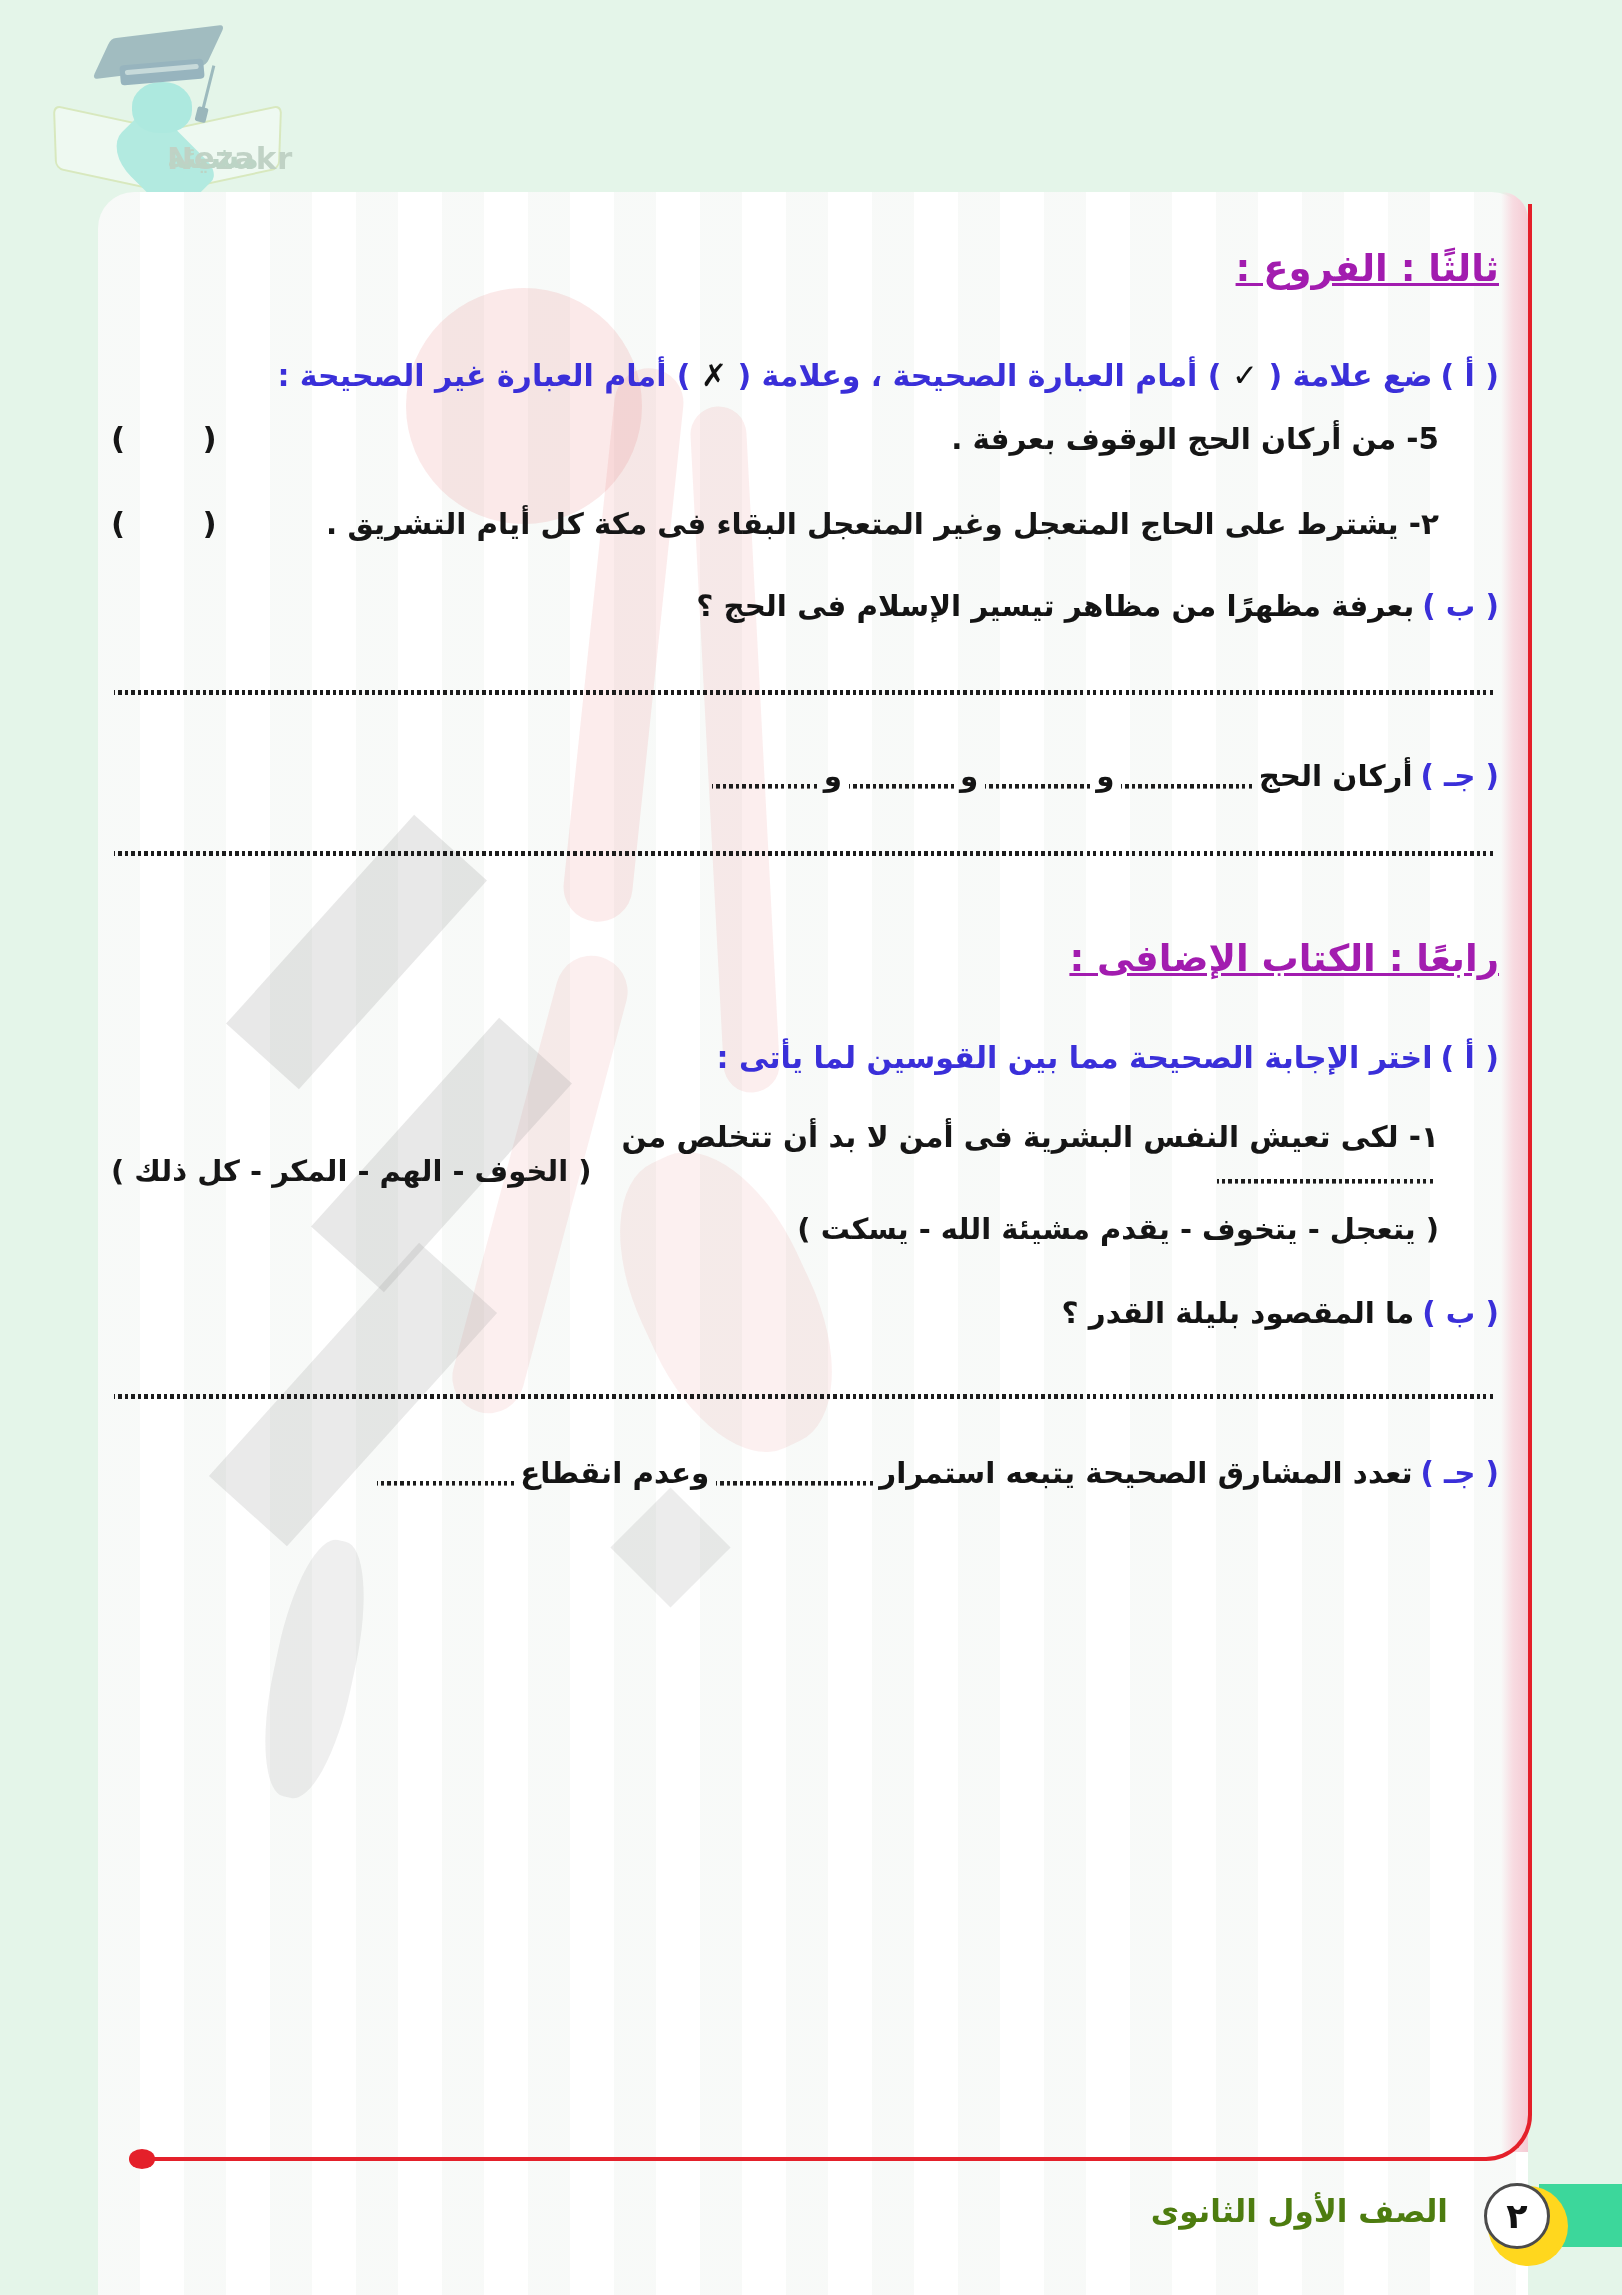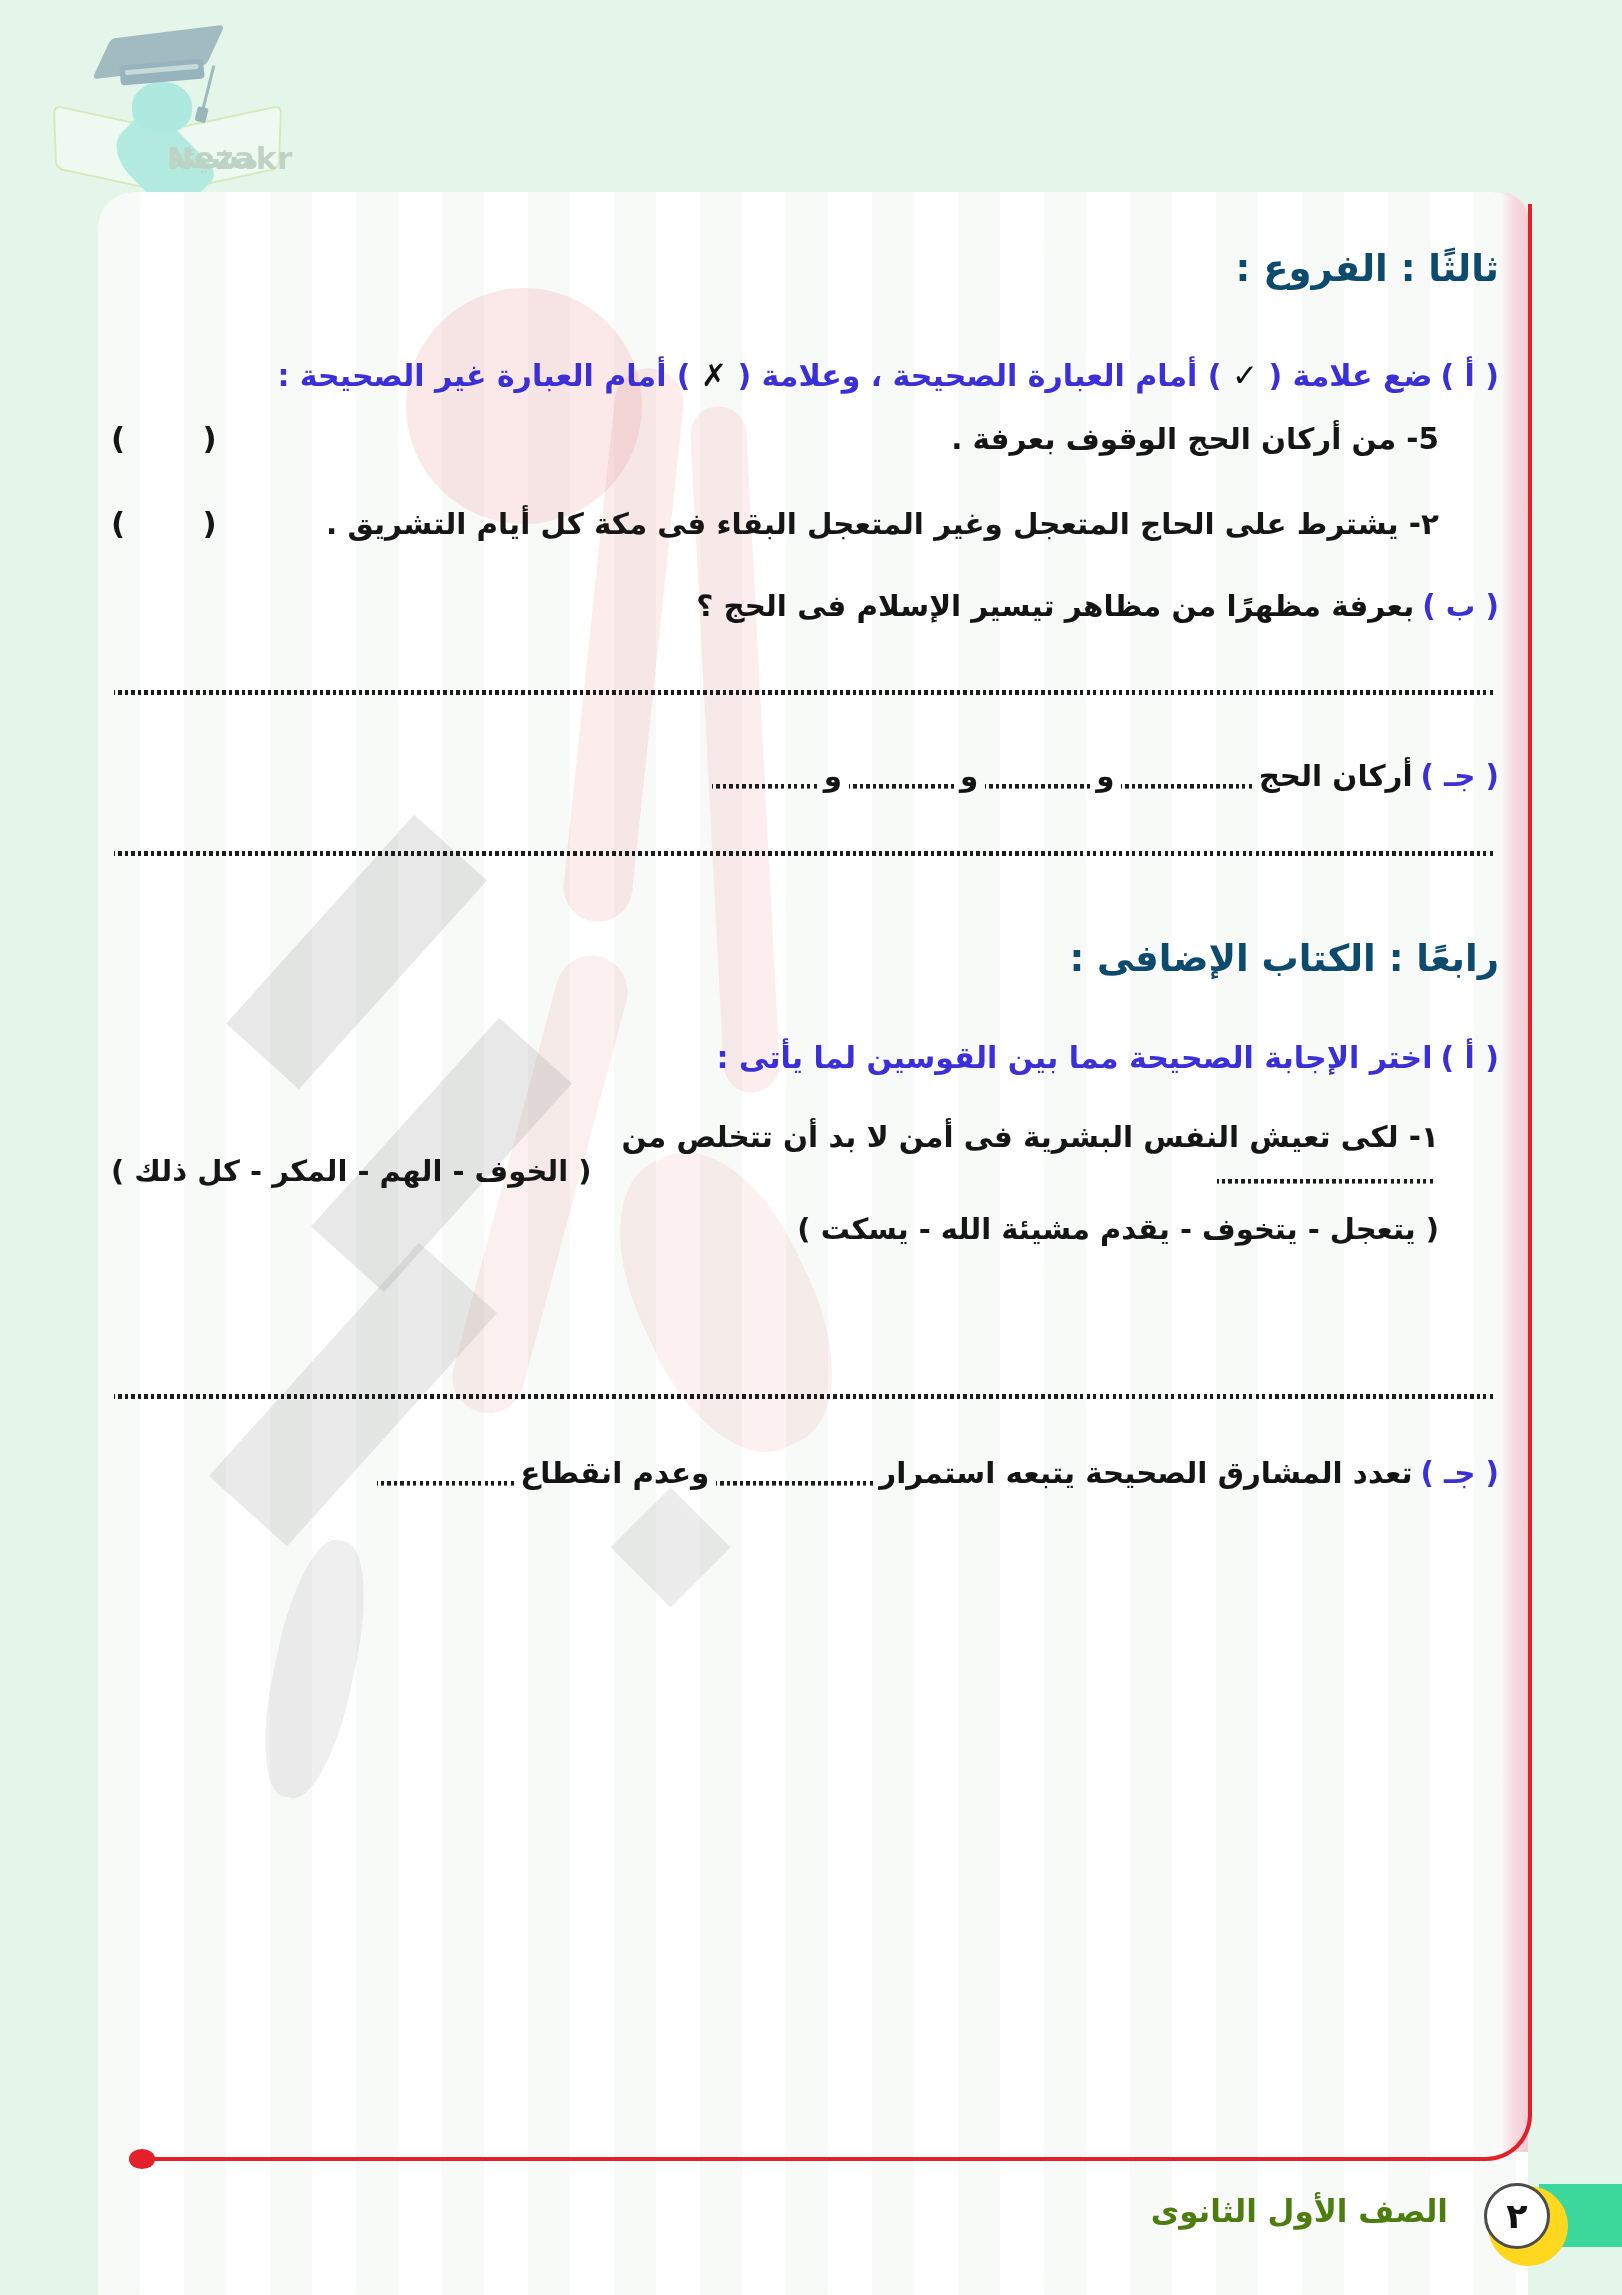--- a/index.html
+++ b/index.html
@@ -39,21 +39,21 @@
   .wm-s3{left:406px;top:757px;width:72px;height:471px;border-radius:39px;background:rgba(232,120,120,.12);transform:rotate(15deg);}
   .wm-blob{left:543px;top:953px;width:170px;height:314px;border-radius:45%;background:rgba(232,120,120,.11);transform:rotate(-25deg);}
   .wm-g1{left:118px;top:711px;width:281px;height:98px;background:rgba(150,150,150,.22);transform:rotate(-48deg);}
   .wm-g2{left:203px;top:914px;width:281px;height:98px;background:rgba(150,150,150,.22);transform:rotate(-48deg);}
   .wm-g3{left:98px;top:1150px;width:314px;height:105px;background:rgba(150,150,150,.20);transform:rotate(-48deg);}
   .wm-g4{left:530px;top:1313px;width:85px;height:85px;background:rgba(150,150,150,.18);transform:rotate(45deg);}
   .wm-g5{left:177px;top:1346px;width:79px;height:262px;background:rgba(150,150,150,.15);border-radius:45%;transform:rotate(12deg);}
   
   .content{position:absolute;left:111px;right:124px;top:0;height:100%;direction:rtl;z-index:5;}
   .row{position:absolute;right:0;left:0;}
-  .title{font-size:37px;color:#0c4a6e;}
+  .title{font-size:37px;color:#a21caf;text-decoration:underline;}
   .blue-line{font-size:30px;color:#3a2fd9;}
   .blue-line .mark{color:#111;font-size:31px;}
   .blue-line .xmark{font-style:italic;}
   .lbl{color:#3a2fd9;margin-left:7.9px;}
   .qline{font-size:29.4px;color:#141414;}
   .stmt{display:flex;justify-content:space-between;align-items:flex-end;font-size:29.4px;padding-right:60px;}
   .answer-slot{font-size:31px;letter-spacing:3.9px;}
   .dots{display:inline-block;height:23.6px;vertical-align:-2.6px;margin:0 6.5px;
     background-image:repeating-linear-gradient(to left,#1c1c1c 0 3.3px,rgba(0,0,0,0) 3.3px 6.5px);
     background-position:left bottom;background-size:100% 4.6px;background-repeat:no-repeat;}
@@ -144,20 +144,23 @@
 
   <div class="row stmt r-q1">
     <span class="q-main"><span>١- لكى تعيش النفس البشرية فى أمن لا بد أن تتخلص من</span><span class="dots w330"></span></span>
     <span class="choices">( الخوف - الهم - المكر - كل ذلك )</span>
   </div>
 
   <div class="row stmt r-q2">
     <span class="choices">( يتعجل - يتخوف - يقدم مشيئة الله - يسكت )</span>
   </div>
 
+  <div class="row qline r-b4">
+    <span class="lbl">( ب )</span><span>ما المقصود بليلة القدر ؟</span>
+  </div>
 
   <div class="dotted-line r-d3"></div>
 
   <div class="row qline r-c4">
     <span class="lbl">( جـ )</span><span>تعدد المشارق الصحيحة يتبعه استمرار</span><span class="dots w240"></span><span>وعدم انقطاع</span><span class="dots w210"></span>
   </div>
 
 </div>
 
 <div class="footer-grade">الصف الأول الثانوى</div>

